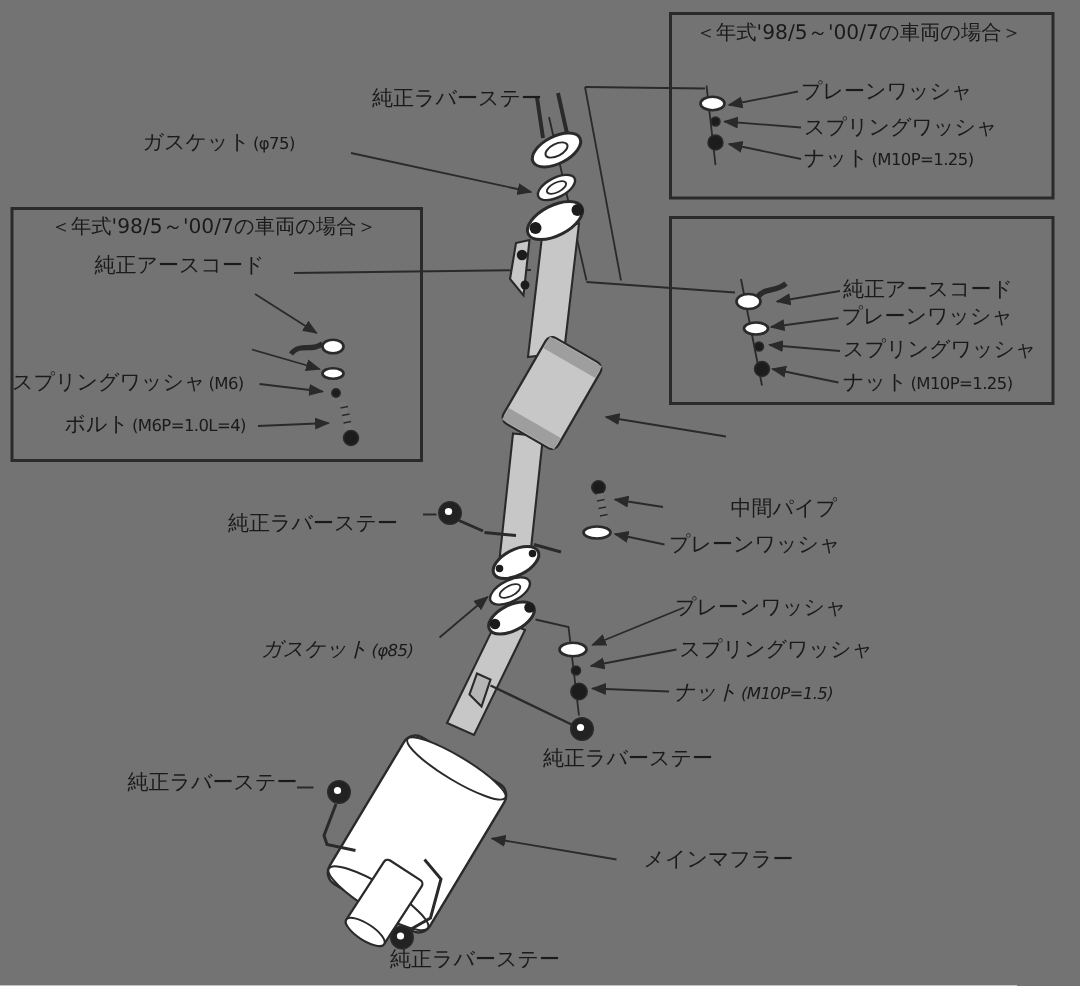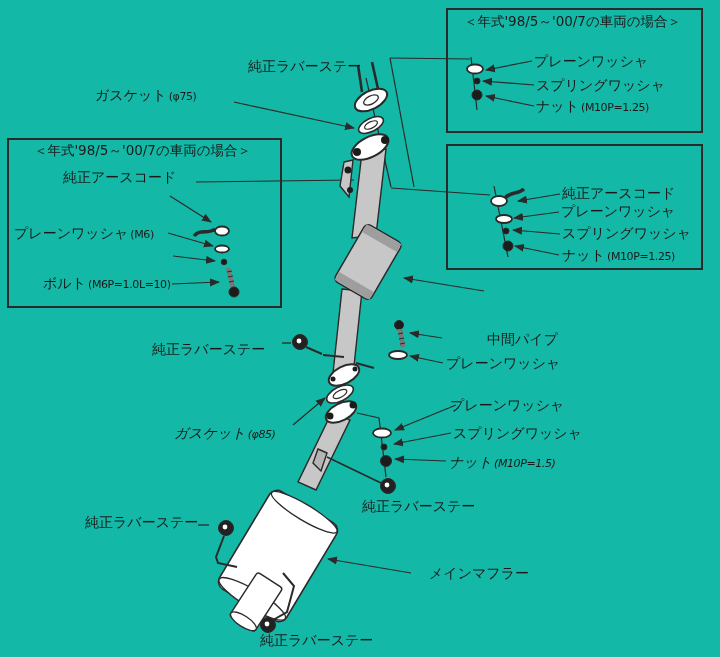--- a/index.html
+++ b/index.html
@@ -1,16 +1,16 @@
 <!DOCTYPE html>
 <html><head>
 <meta charset="utf-8">
 <style>
   html,body{margin:0;padding:0;background:#fff;}
-  #stage{position:relative;width:720px;height:657px;background:#14b8a6;overflow:hidden;
+  #stage{position:relative;width:720px;height:657px;background:#737373;overflow:hidden;
          font-family:"DejaVu Sans","Liberation Sans",sans-serif;color:#1a1a1a;}
   #art{position:absolute;left:0;top:0;}
   .cbox{position:absolute;border:2px solid #2a2a2a;background:transparent;}
   .lbl{position:absolute;font-size:14px;line-height:1.05;white-space:nowrap;color:#1a1a1a;}
   .lbl .spec{font-size:11px;letter-spacing:-0.4px;margin-left:2px;}
   .box-title{position:absolute;font-size:13.5px;white-space:nowrap;text-align:center;color:#1a1a1a;}
 </style>
 </head>
 <body>
 
@@ -199,22 +199,22 @@
   <div class="lbl" style="left:534px;top:54px;"><span>プレーンワッシャ</span><span class="spec"></span></div>
   <div class="lbl" style="left:536px;top:78px;"><span>スプリングワッシャ</span><span class="spec"></span></div>
   <div class="lbl" style="left:536px;top:99px;"><span>ナット</span><span class="spec">(M10P=1.25)</span></div>
 
   <div class="lbl" style="left:562px;top:186px;"><span>純正アースコード</span></div>
   <div class="lbl" style="left:561px;top:204px;"><span>プレーンワッシャ</span></div>
   <div class="lbl" style="left:562px;top:226px;"><span>スプリングワッシャ</span></div>
   <div class="lbl" style="left:562px;top:248px;"><span>ナット</span><span class="spec">(M10P=1.25)</span></div>
 
   <div class="lbl" style="left:63px;top:170px;"><span>純正アースコード</span></div>
-  <div class="lbl" style="left:14px;top:226px;"><span>プレーンワッシャ</span><span class="spec">(M6)</span></div>
-  <div class="lbl" style="left:43px;top:276px;"><span>ボルト</span><span class="spec">(M6P=1.0L=10)</span></div>
+  <div class="lbl" style="left:8px;top:248px;"><span>スプリングワッシャ</span><span class="spec">(M6)</span></div>
+  <div class="lbl" style="left:43px;top:276px;"><span>ボルト</span><span class="spec">(M6P=1.0L=4)</span></div>
 
   <div class="lbl" style="left:248px;top:59px;"><span>純正ラバーステー</span></div>
   <div class="lbl" style="left:95px;top:88px;"><span>ガスケット</span><span class="spec">(φ75)</span></div>
   <div class="lbl" style="left:487px;top:284px;margin-top:48px;"><span>中間パイプ</span></div>
   <div class="lbl" style="left:446px;top:356px;"><span>プレーンワッシャ</span></div>
   <div class="lbl" style="left:152px;top:342px;"><span>純正ラバーステー</span></div>
   <div class="lbl" style="left:174px;top:426px;font-style:italic;"><span>ガスケット</span><span class="spec">(φ85)</span></div>
   <div class="lbl" style="left:450px;top:398px;"><span>プレーンワッシャ</span></div>
   <div class="lbl" style="left:453px;top:426px;"><span>スプリングワッシャ</span></div>
   <div class="lbl" style="left:449px;top:455px;font-style:italic;"><span>ナット</span><span class="spec">(M10P=1.5)</span></div>

